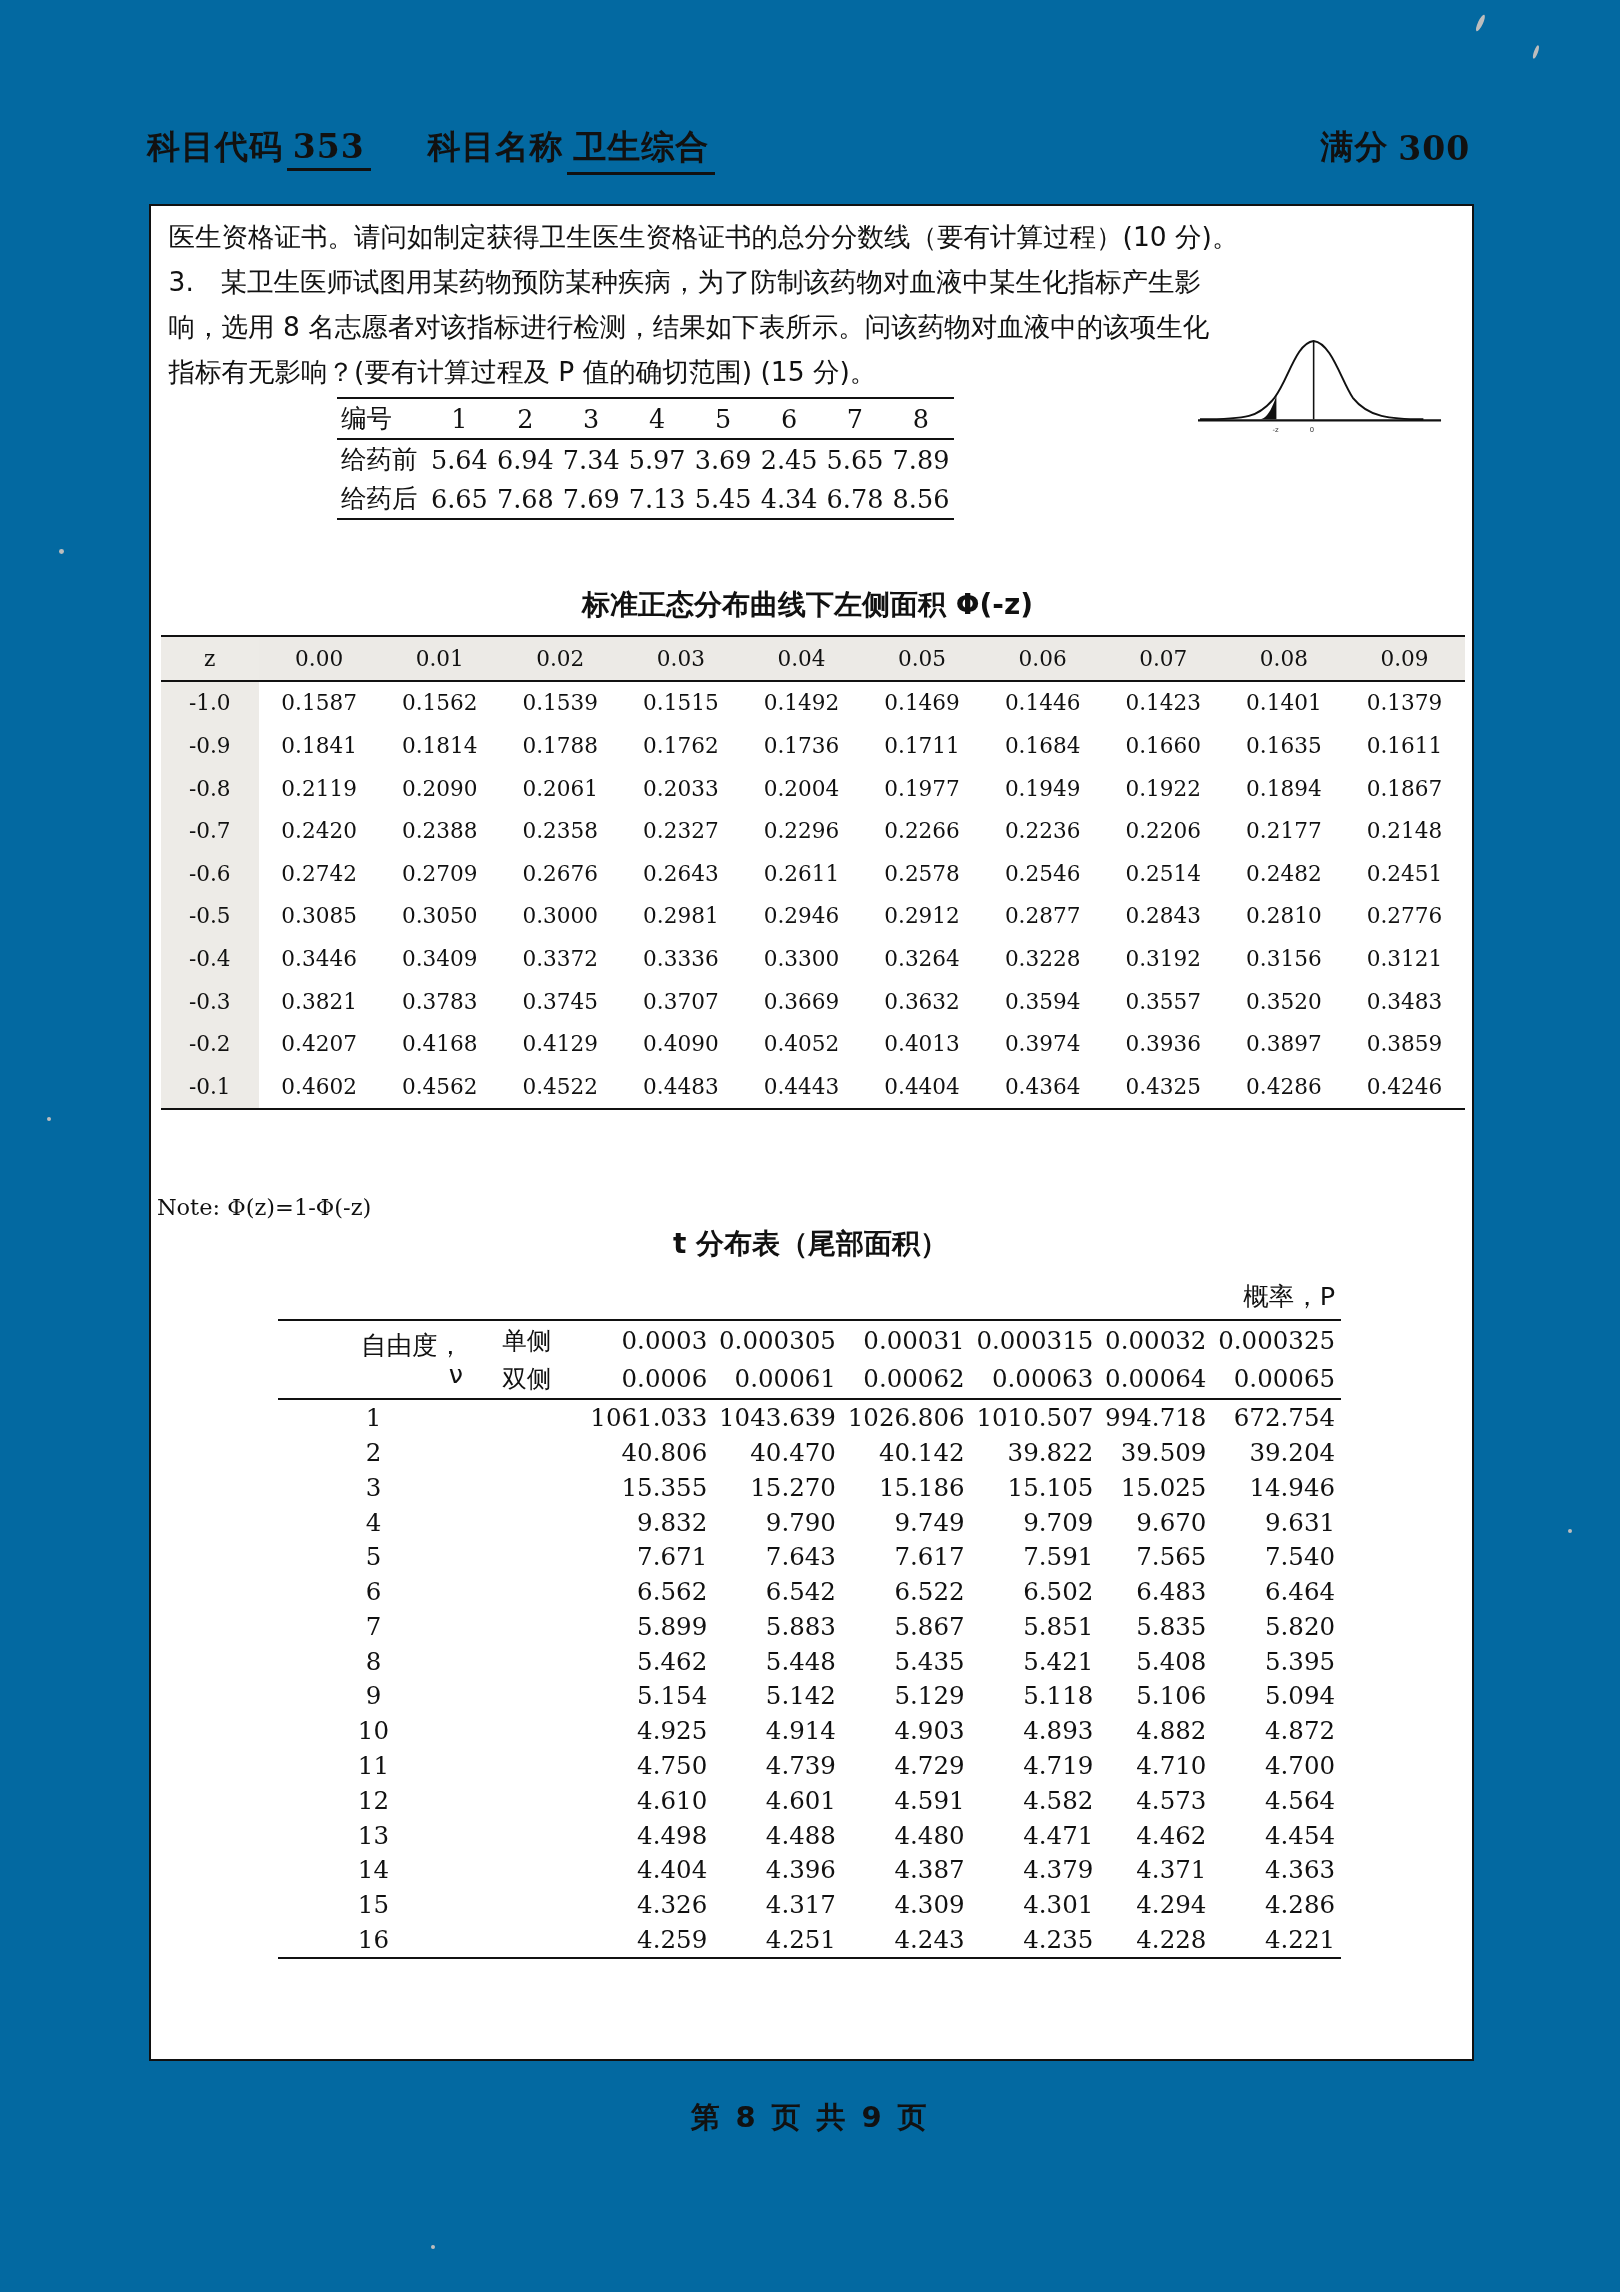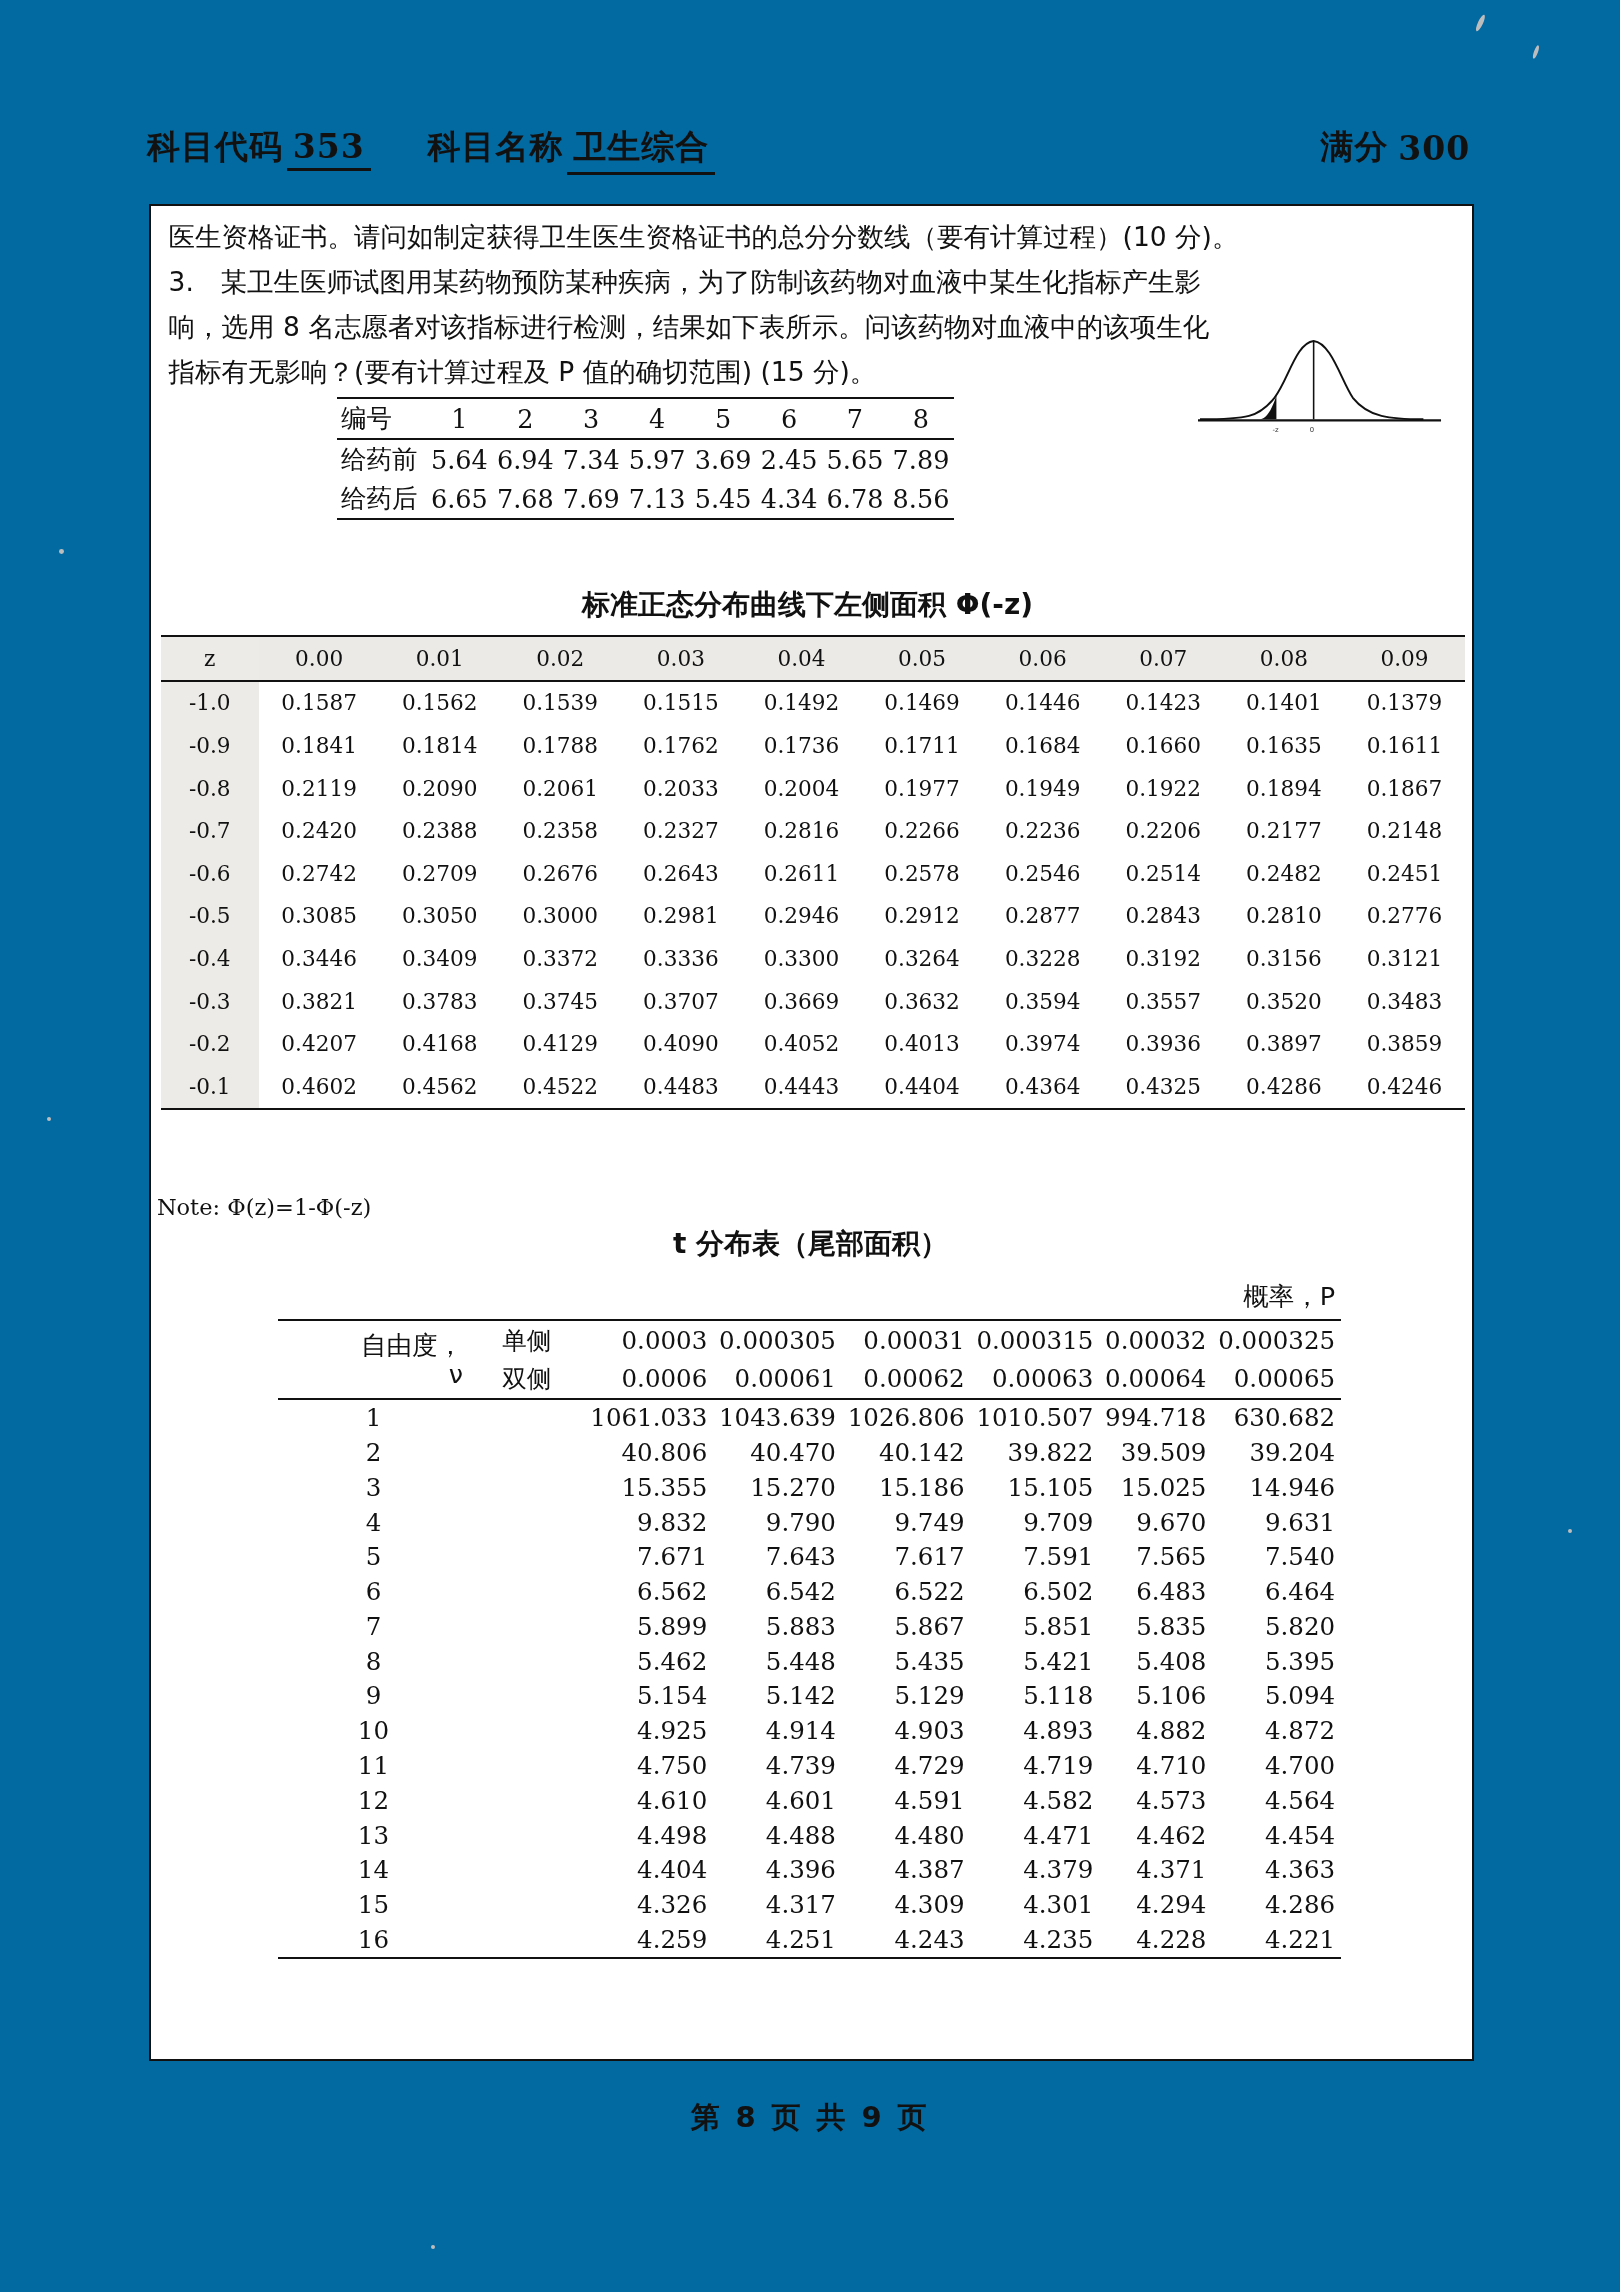--- a/index.html
+++ b/index.html
@@ -348,21 +348,21 @@
             <td>0.1922</td>
             <td>0.1894</td>
             <td>0.1867</td>
           </tr>
           <tr>
             <td class="zcol">-0.7</td>
             <td>0.2420</td>
             <td>0.2388</td>
             <td>0.2358</td>
             <td>0.2327</td>
-            <td>0.2816</td>
+            <td>0.2296</td>
             <td>0.2266</td>
             <td>0.2236</td>
             <td>0.2206</td>
             <td>0.2177</td>
             <td>0.2148</td>
           </tr>
           <tr>
             <td class="zcol">-0.6</td>
             <td>0.2742</td>
             <td>0.2709</td>
@@ -483,21 +483,21 @@
         </thead>
         <tbody id="ttable-body">
             <tr class="thick-top">
               <td class="df-col">1</td>
               <td class="side-col"></td>
               <td>1061.033</td>
               <td>1043.639</td>
               <td>1026.806</td>
               <td>1010.507</td>
               <td>994.718</td>
-              <td>630.682</td>
+              <td>672.754</td>
             </tr>
             <tr>
               <td class="df-col">2</td>
               <td class="side-col"></td>
               <td>40.806</td>
               <td>40.470</td>
               <td>40.142</td>
               <td>39.822</td>
               <td>39.509</td>
               <td>39.204</td>

